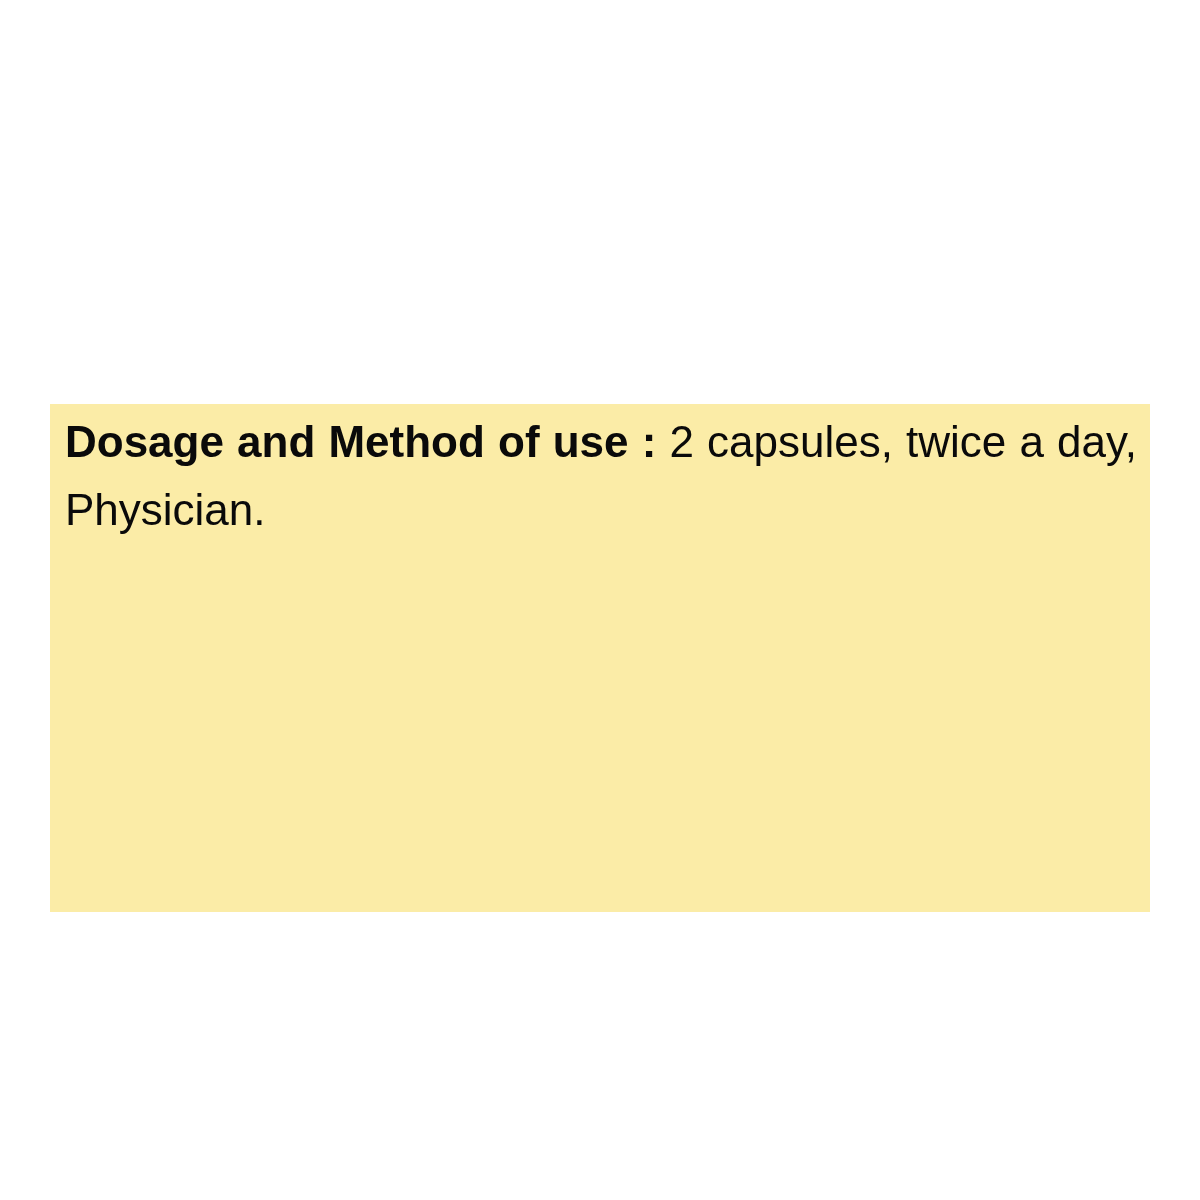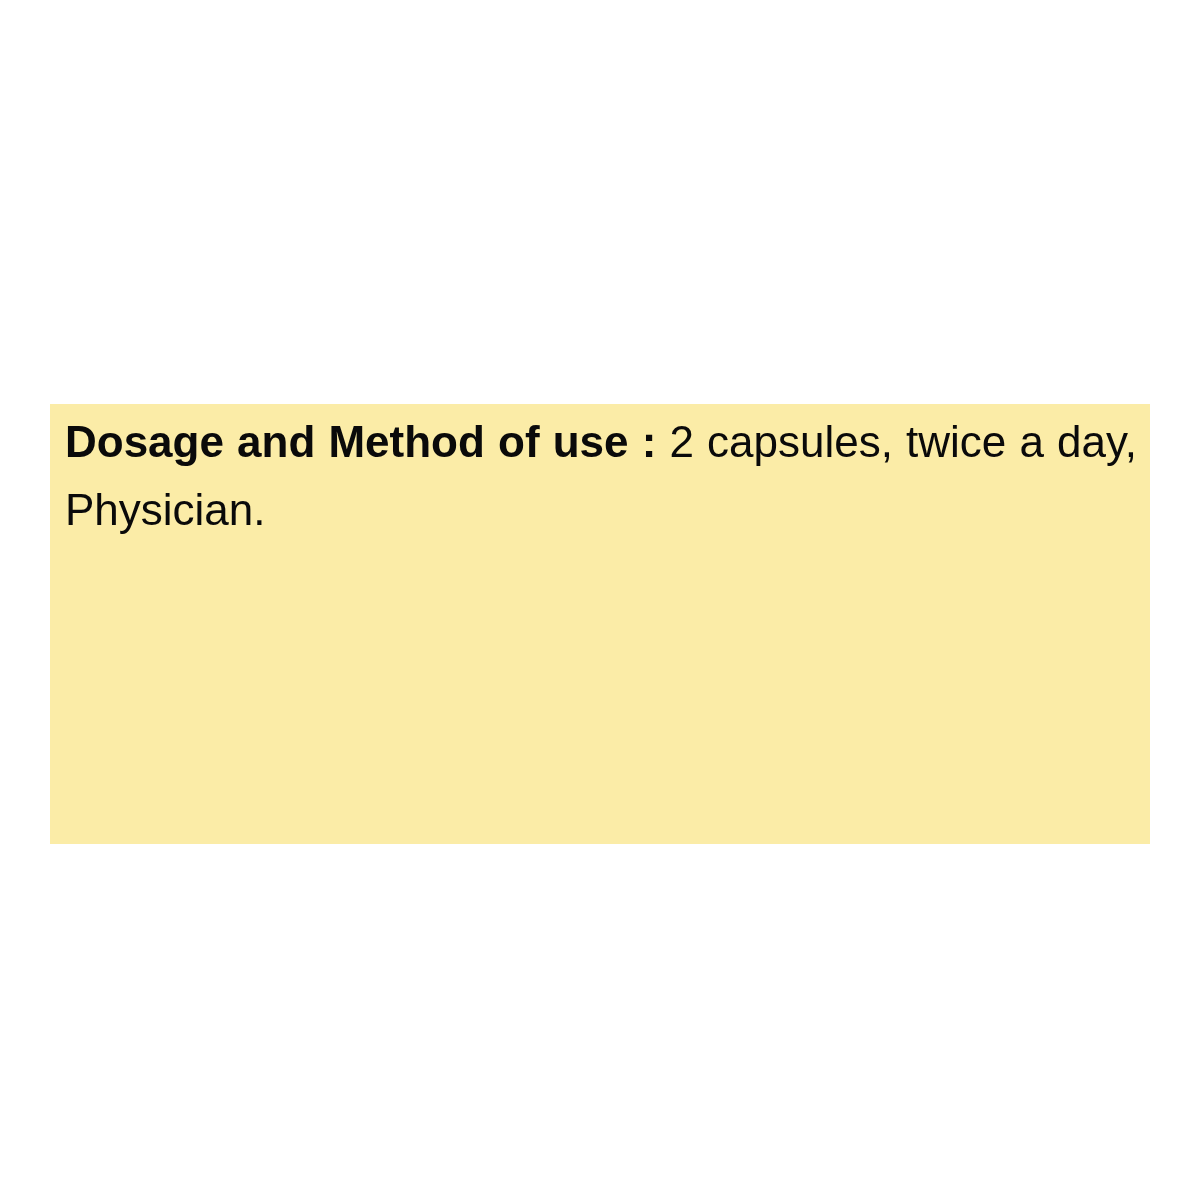--- a/index.html
+++ b/index.html
@@ -12,21 +12,21 @@
     background: #ffffff;
     position: relative;
     font-family: "Liberation Sans", sans-serif;
     overflow: hidden;
   }
   .dosage-panel {
     position: absolute;
     left: 50px;
     top: 404px;
     width: 1100px;
-    height: 440px;
+    height: 508px;
     background: #fbeca7;
     box-sizing: border-box;
     padding: 4px 13px 0 15px;
   }
   .dosage-text {
     margin: 0;
     color: #0a0a0a;
     font-size: 44px;
     line-height: 68px;
   }

